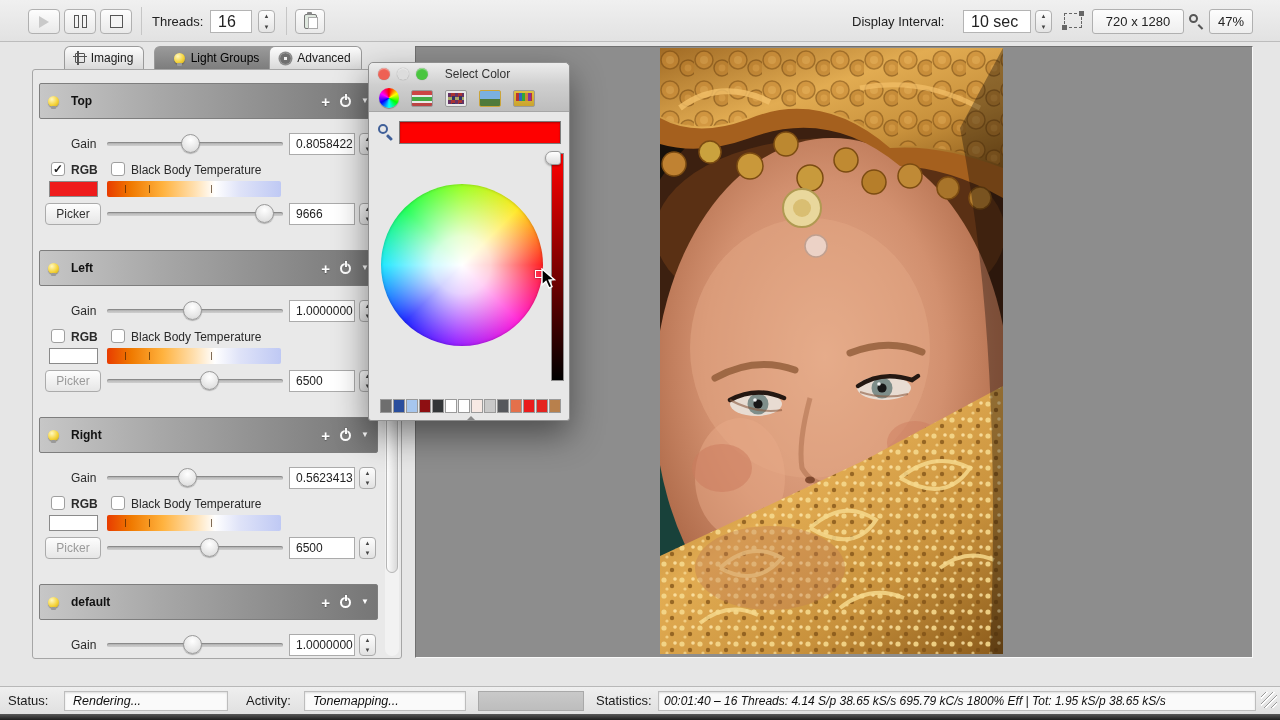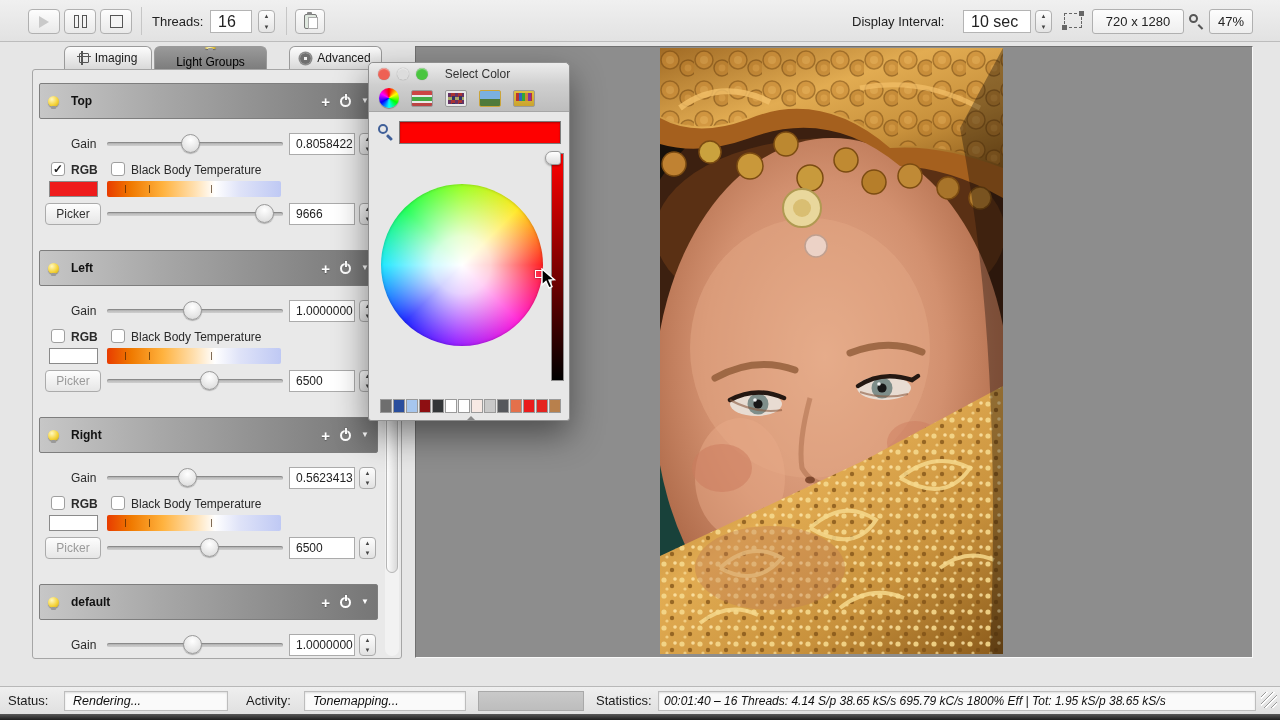--- a/index.html
+++ b/index.html
@@ -187,29 +187,29 @@
     <div class="stepper" style="left:1035px;">
       <span>▲</span>
       <span>▼</span>
     </div>
     <div class="icon-resize" style="left:1064px;"></div>
     <div class="tb-box" style="left:1092px;width:92px;">720 x 1280</div>
     <div class="icon-mag" style="left:1189px;top:14px;"></div>
     <div class="tb-box" style="left:1209px;width:44px;">47%</div>
   </div>
 
-  <div class="tab" style="left:64px;width:88px;">
+  <div class="tab" style="left:64px;width:80px;">
     <span class="icon-frame"></span>
     <span>Imaging</span>
   </div>
-  <div class="tab sel" style="left:154px;width:113px;flex-direction:column;">
+  <div class="tab sel" style="left:154px;width:125px;">
     <span class="icon-bulb"></span>
     <span>Light Groups</span>
   </div>
-  <div class="tab" style="left:269px;width:93px;margin-left:20px;">
+  <div class="tab" style="left:269px;width:93px;">
     <span class="icon-gear"></span>
     <span>Advanced</span>
   </div>
 
   <div class="panel">
 
     <div class="group" style="top:13px;">
       <div class="ghead">
         <span class="icon-bulb"></span>
         <span class="gtitle">Top</span>

